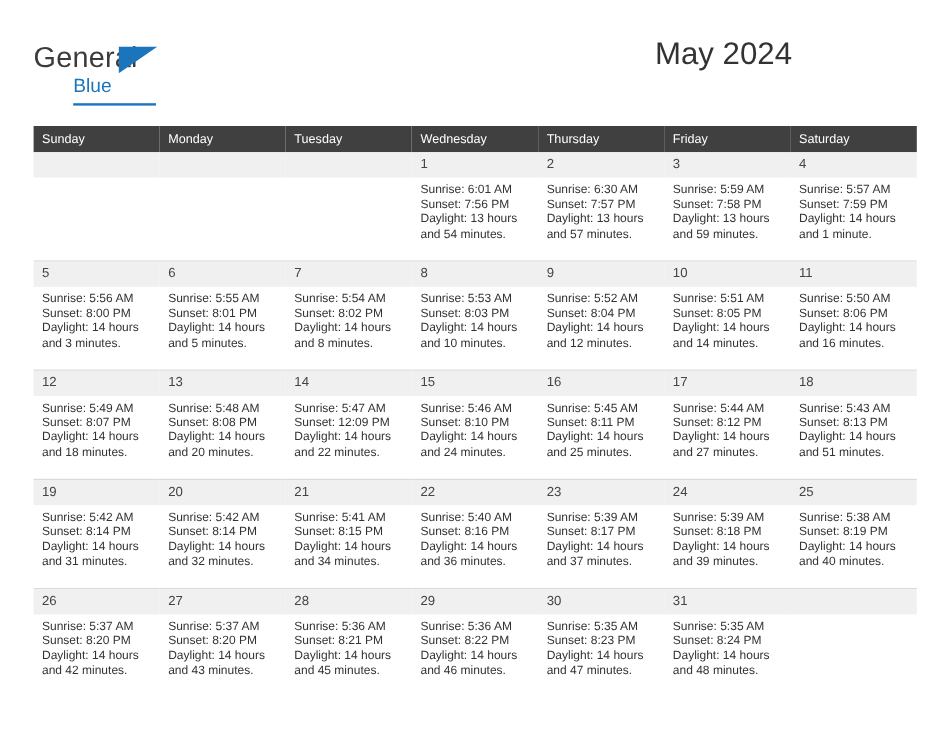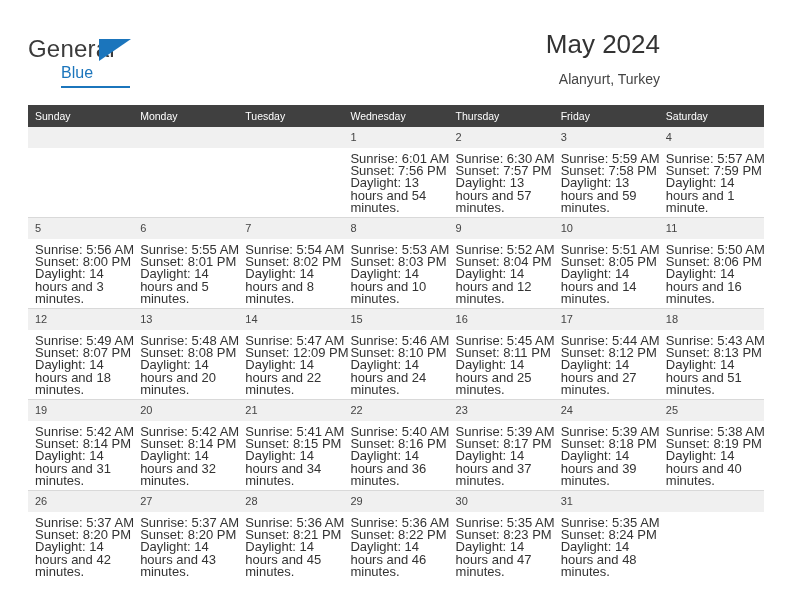--- a/index.html
+++ b/index.html
@@ -142,21 +142,21 @@
     line-height: 13px;
     padding: 4px 0 4px 7px;
     height: 21px;
     font-family: "Liberation Sans", sans-serif;
   }
   .daynum.empty {
     background: #f0f0f0;
   }
   .details {
     padding: 5px 6px 0 7px;
-    font-size: 13px;
+    font-size: 10px;
     line-height: 12.2px;
     color: #333333;
     font-family: "Liberation Sans", sans-serif;
   }
   .details div { white-space: nowrap; }
   .details .wrap { white-space: normal; }
   .row-sep td {
     border-top: 1px solid #d9d9d9;
   }
 </style>
@@ -171,21 +171,20 @@
       <div class="brand-row1">
         <span class="brand-general">General</span>
       </div>
       <span class="brand-flag"></span>
       <span class="brand-blue">Blue</span>
       <span class="brand-underline"></span>
     </div>
 
     <div class="title-block">
       <h1 class="cal-title">May 2024</h1>
-      <div class="cal-subtitle">Alanyurt, Turkey</div>
     </div>
 
   </div>
 
   <table class="calendar">
     <thead>
       <tr>
         <th>Sunday</th>
         <th>Monday</th>
         <th>Tuesday</th>

